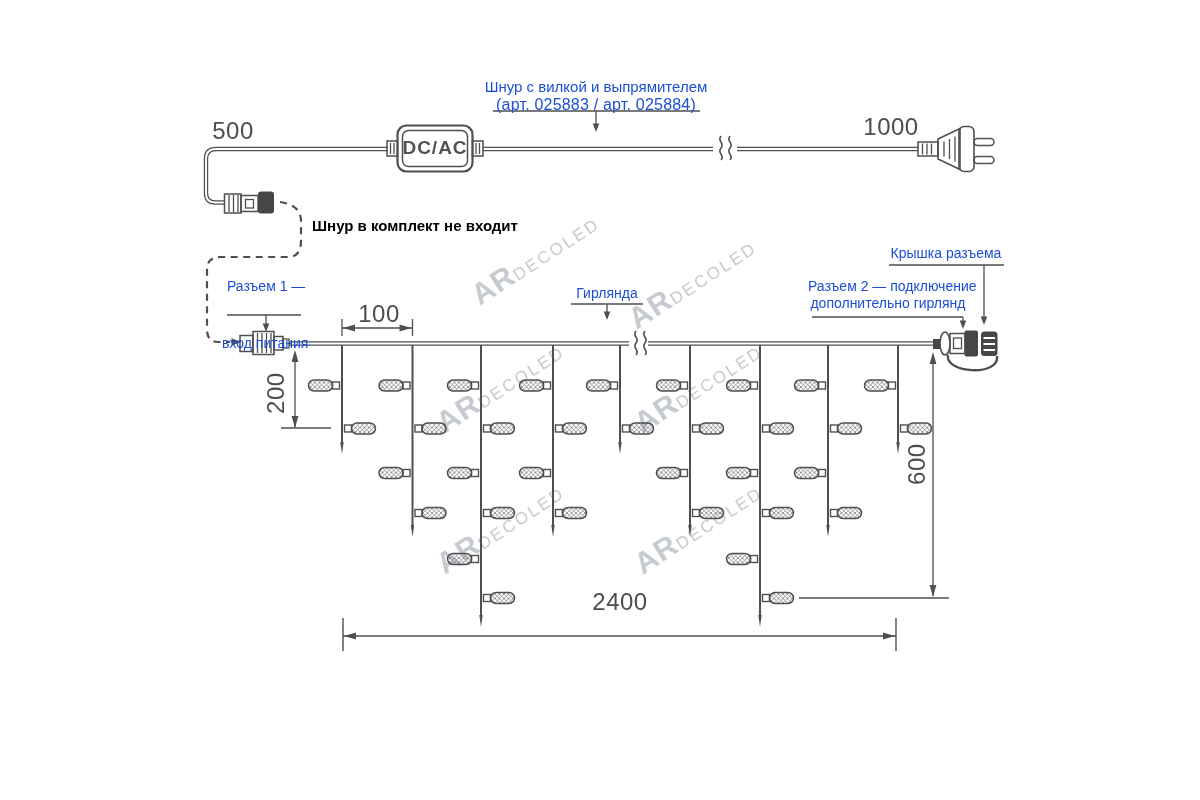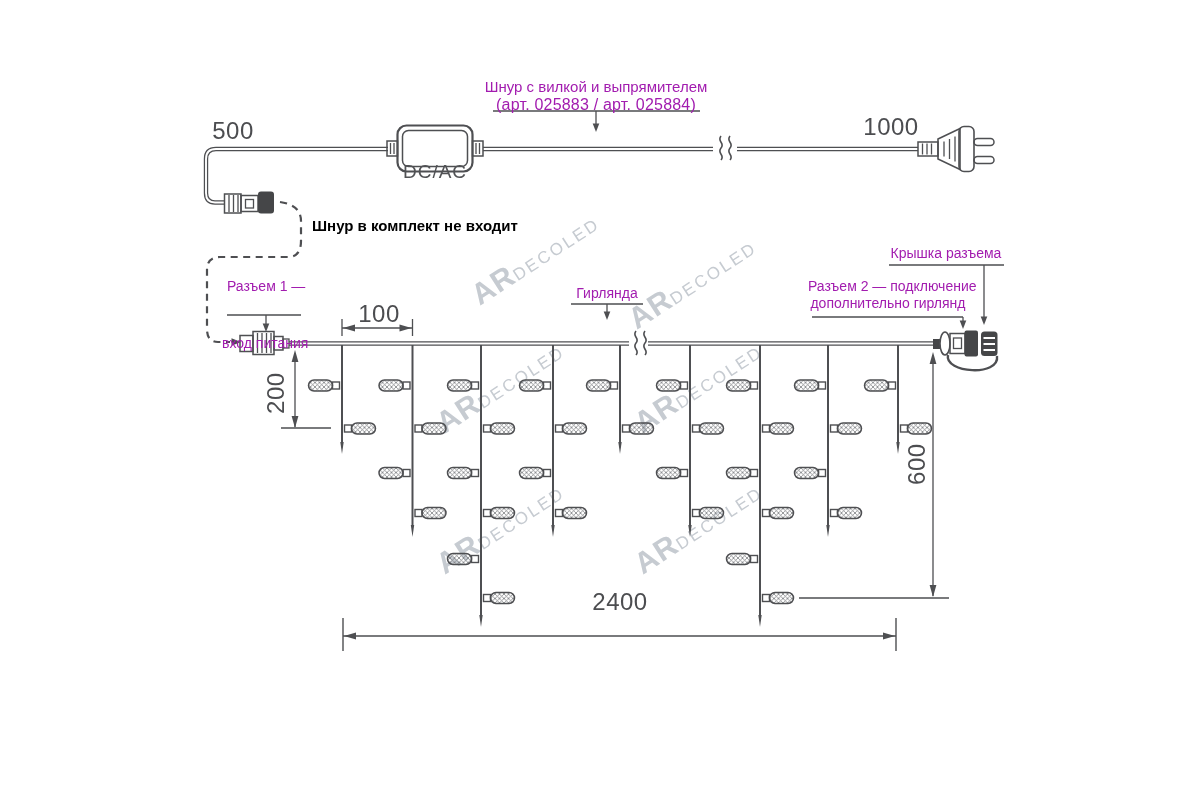--- a/index.html
+++ b/index.html
@@ -1,29 +1,29 @@
 <!DOCTYPE html>
 <html><head>
 <meta charset="utf-8">
 <style>
   html,body{margin:0;padding:0;background:#ffffff;}
   #canvas{
     position:relative;width:1200px;height:800px;background:#ffffff;overflow:hidden;
     font-family:"Liberation Sans","DejaVu Sans",sans-serif;
   }
   #diagram-svg{position:absolute;left:0;top:0;z-index:2;}
-  .lbl{position:absolute;z-index:3;color:#a21caf;line-height:1.18;white-space:nowrap;}
+  .lbl{position:absolute;z-index:3;color:#1d4ed8;line-height:1.18;white-space:nowrap;}
   .lbl.center{text-align:center;}
   .dim{font-size:24px;color:#4c4d50;letter-spacing:0.5px;}
   .small{font-size:14px;}
   .tiny{font-size:16px;letter-spacing:0.2px;}
   .toplab{font-size:15px;}
   .note{font-size:15px;font-weight:700;color:#000000;}
   .rot{transform:rotate(-90deg);transform-origin:center center;}
-  .dcac{font-size:19px;font-weight:400;color:#515255;letter-spacing:1px;margin-top:24px;}
+  .dcac{font-size:19px;font-weight:700;color:#515255;letter-spacing:1px;}
   .wm{
     position:absolute;z-index:1;transform:translate(-50%,-50%) rotate(-33deg);
     white-space:nowrap;color:#c6cbd1;user-select:none;
   }
   .wm .a{font-size:30px;font-weight:700;letter-spacing:1px;}
   .wm .b{font-size:17px;font-weight:500;letter-spacing:2.5px;}
   svg .ln{stroke:#4e4f52;fill:none;}
   svg .thin{stroke-width:1.3;}
   svg .ah{fill:#4e4f52;stroke:none;}
 </style>

